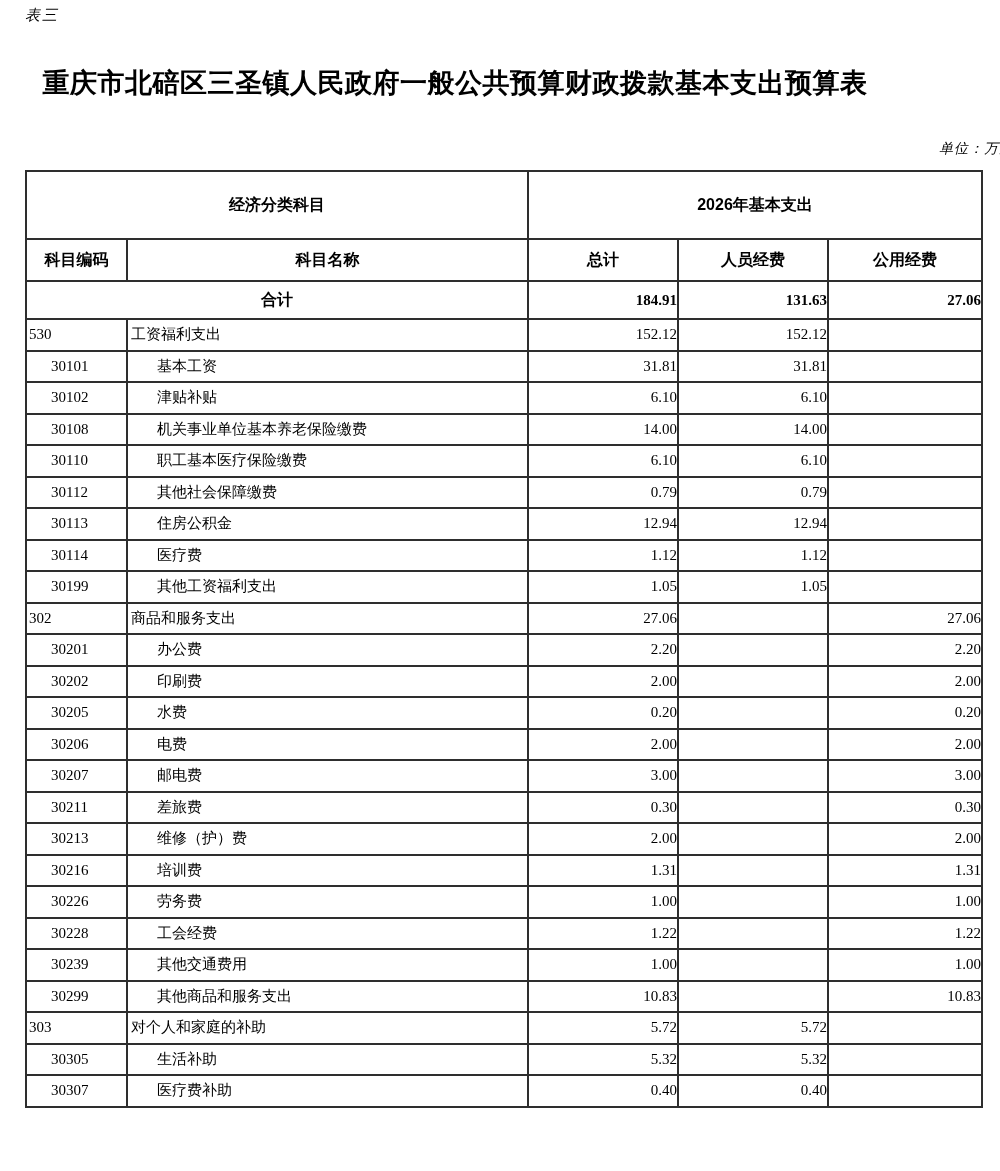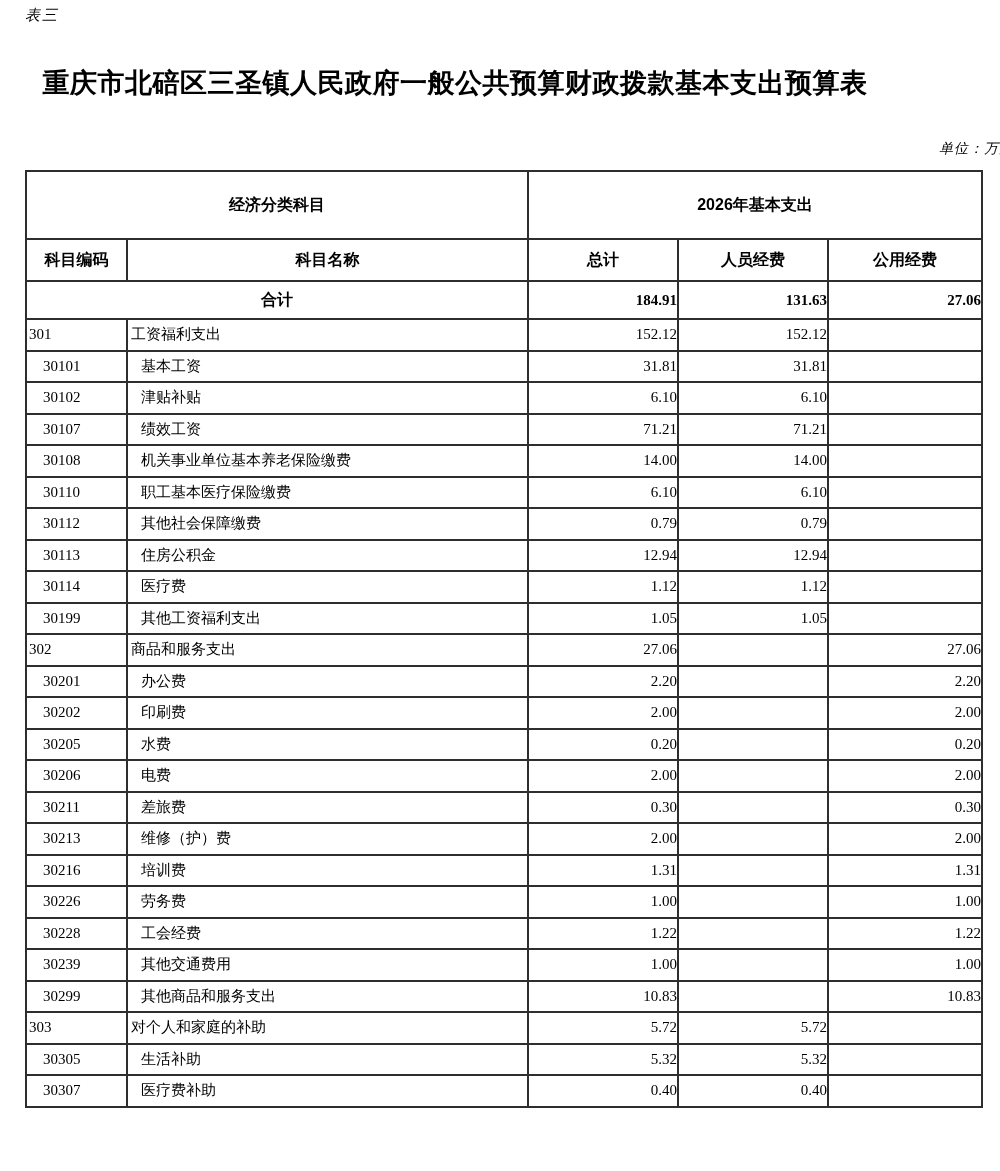--- a/index.html
+++ b/index.html
@@ -87,23 +87,23 @@
     font-family: "Liberation Serif", serif;
     font-size: 15px;
     text-align: left;
   }
   td.name-cell {
     font-family: "Liberation Serif", serif;
     font-size: 15px;
     text-align: left;
   }
   tr.level0 td.code-cell { padding-left: 2px; }
-  tr.level1 td.code-cell { padding-left: 16px; }
+  tr.level1 td.code-cell { padding-left: 24px; }
   tr.level0 td.name-cell { padding-left: 3px; }
-  tr.level1 td.name-cell { padding-left: 13px; }
+  tr.level1 td.name-cell { padding-left: 29px; }
 </style>
 </head>
 <body>
 
 <div class="sheet-label">表三</div>
 
 <h1 class="title">重庆市北碚区三圣镇人民政府一般公共预算财政拨款基本支出预算表</h1>
 
 <div class="unit-note">单位：万元</div>
 
@@ -129,48 +129,41 @@
     </tr>
   </thead>
   <tbody id="row-container">
     <tr class="total-row">
       <td class="total-label" colspan="2">合计</td>
       <td class="num bold">184.91</td>
       <td class="num bold">131.63</td>
       <td class="num bold">27.06</td>
     </tr>
   <tr class="data-row level0">
-        <td class="code-cell">301</td>
+        <td class="code-cell">530</td>
         <td class="name-cell">工资福利支出</td>
         <td class="num">152.12</td>
         <td class="num">152.12</td>
         <td class="num"></td>
       </tr>
       <tr class="data-row level1">
         <td class="code-cell">30101</td>
         <td class="name-cell">基本工资</td>
         <td class="num">31.81</td>
         <td class="num">31.81</td>
         <td class="num"></td>
       </tr>
       <tr class="data-row level1">
         <td class="code-cell">30102</td>
         <td class="name-cell">津贴补贴</td>
         <td class="num">6.10</td>
         <td class="num">6.10</td>
         <td class="num"></td>
       </tr>
       <tr class="data-row level1">
-        <td class="code-cell">30107</td>
-        <td class="name-cell">绩效工资</td>
-        <td class="num">71.21</td>
-        <td class="num">71.21</td>
-        <td class="num"></td>
-      </tr>
-      <tr class="data-row level1">
         <td class="code-cell">30108</td>
         <td class="name-cell">机关事业单位基本养老保险缴费</td>
         <td class="num">14.00</td>
         <td class="num">14.00</td>
         <td class="num"></td>
       </tr>
       <tr class="data-row level1">
         <td class="code-cell">30110</td>
         <td class="name-cell">职工基本医疗保险缴费</td>
         <td class="num">6.10</td>
@@ -232,20 +225,27 @@
         <td class="num">0.20</td>
         <td class="num"></td>
         <td class="num">0.20</td>
       </tr>
       <tr class="data-row level1">
         <td class="code-cell">30206</td>
         <td class="name-cell">电费</td>
         <td class="num">2.00</td>
         <td class="num"></td>
         <td class="num">2.00</td>
+      </tr>
+      <tr class="data-row level1">
+        <td class="code-cell">30207</td>
+        <td class="name-cell">邮电费</td>
+        <td class="num">3.00</td>
+        <td class="num"></td>
+        <td class="num">3.00</td>
       </tr>
       <tr class="data-row level1">
         <td class="code-cell">30211</td>
         <td class="name-cell">差旅费</td>
         <td class="num">0.30</td>
         <td class="num"></td>
         <td class="num">0.30</td>
       </tr>
       <tr class="data-row level1">
         <td class="code-cell">30213</td>

